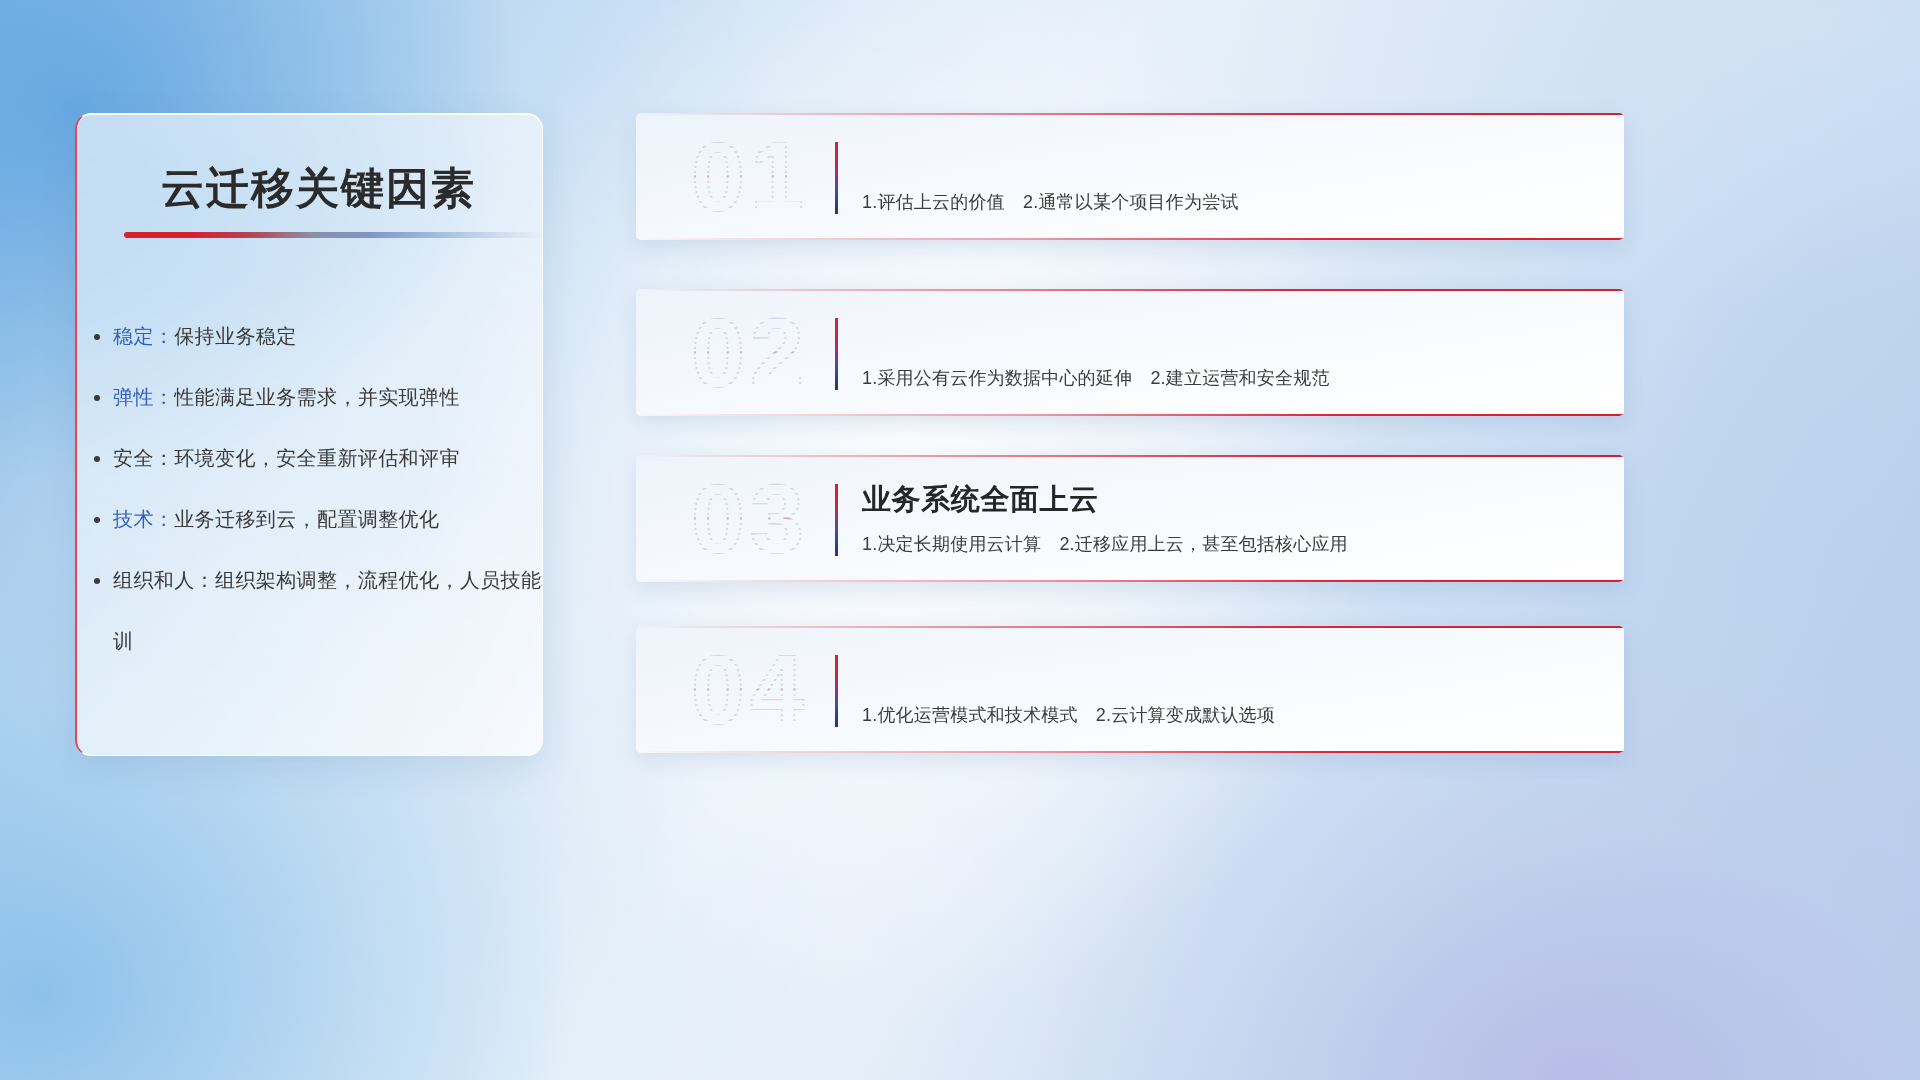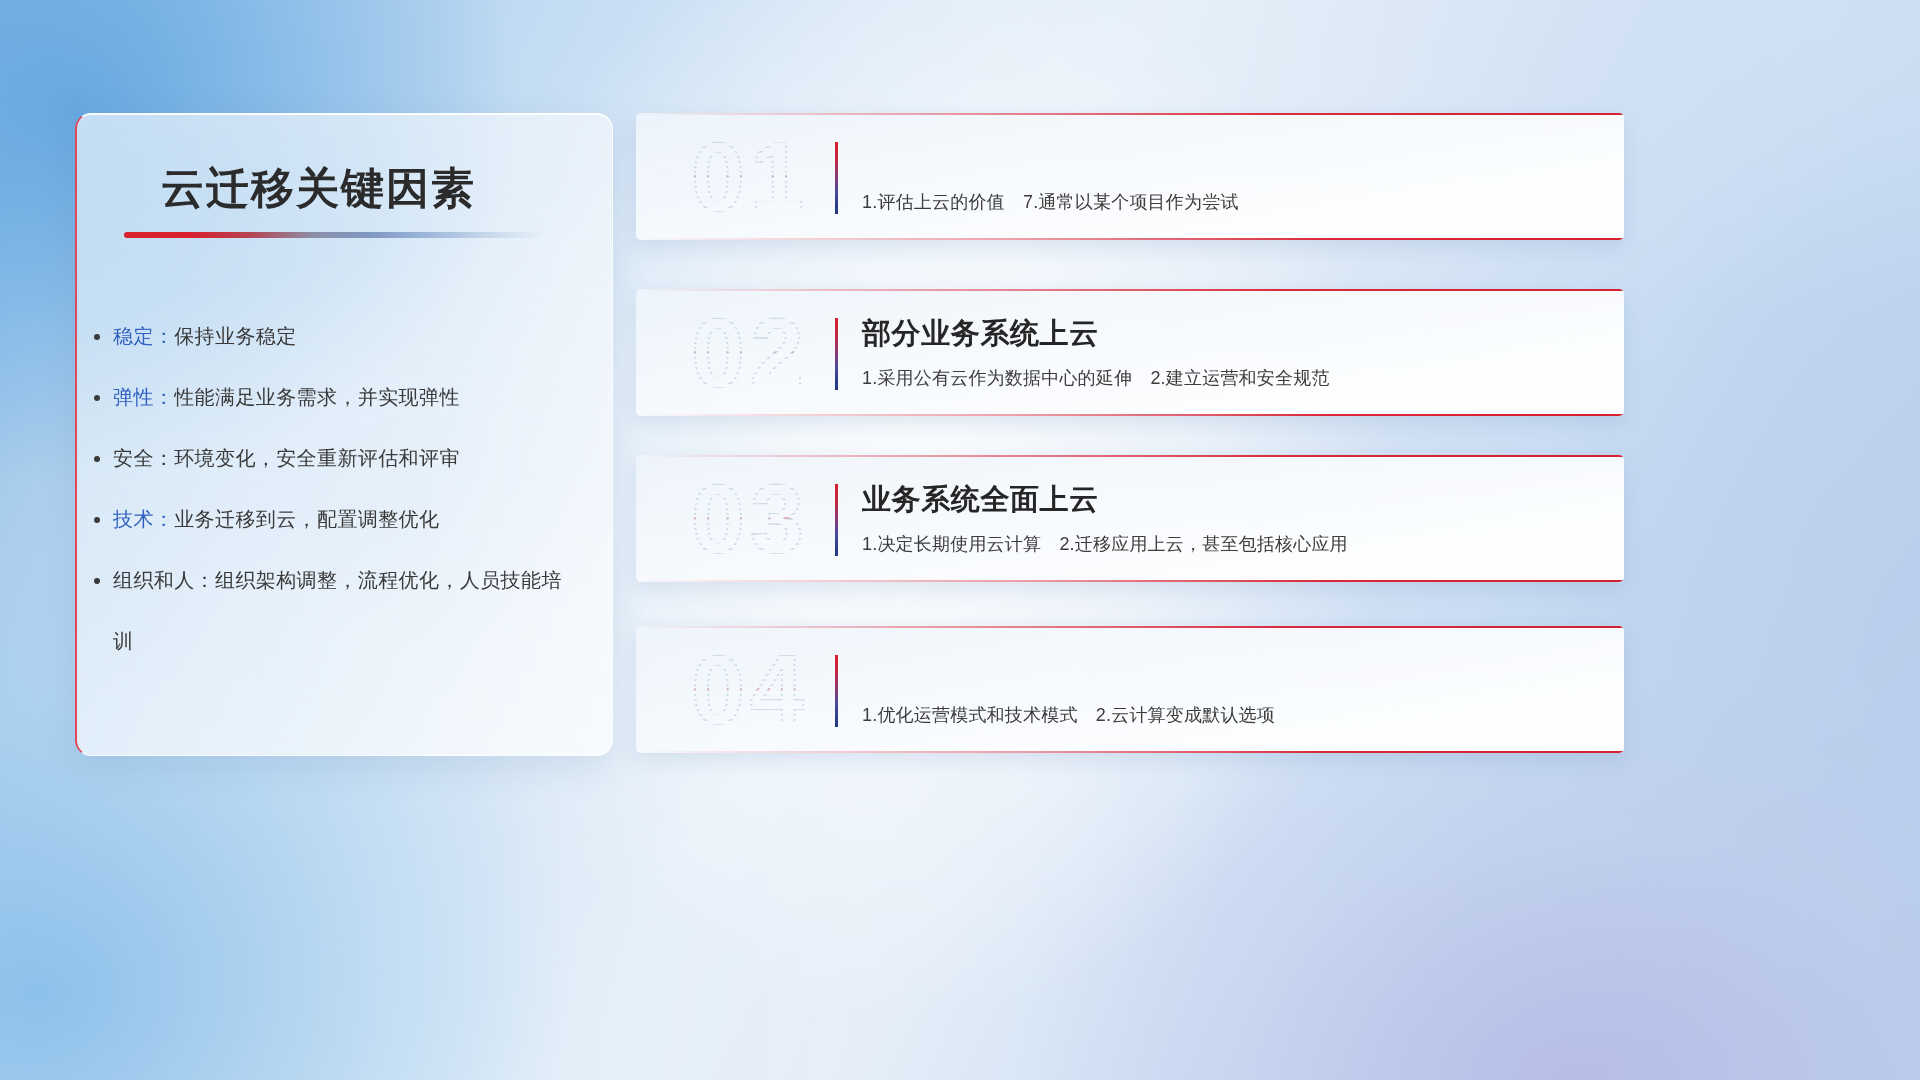--- a/index.html
+++ b/index.html
@@ -54,21 +54,21 @@
     background:linear-gradient(100deg,
       rgba(255,255,255,0) 30%,
       rgba(255,255,255,0.22) 48%,
       rgba(255,255,255,0) 66%);
   }
 
   
   .left-panel {
     position:absolute;
     left:75px; top:113px;
-    width:538px; height:643px;
+    width:468px; height:643px;
     border-radius:16px;
     background:linear-gradient(165deg,
       rgba(255,255,255,0.62) 0%,
       rgba(255,255,255,0.50) 28%,
       rgba(250,252,255,0.58) 62%,
       rgba(255,255,255,0.74) 100%);
     border:1px solid rgba(255,255,255,0.85);
     border-left:2px solid #e0495a;
     box-shadow:0 10px 34px rgba(90,125,170,0.16), inset 0 1px 0 rgba(255,255,255,0.9);
     backdrop-filter:blur(2px);
@@ -264,28 +264,27 @@
 
   </ul>
 </section>
 
 <section class="cards">
 
   <article class="card card-r1">
     <span class="card-num">01</span>
     <span class="card-num-tint">01</span>
     <span class="card-bar"></span>
-    <p class="card-desc">1.评估上云的价值　7.通常以某个项目作为尝试</p>
+    <p class="card-desc">1.评估上云的价值　2.通常以某个项目作为尝试</p>
   </article>
 
   <article class="card card-r2">
     <span class="card-num">02</span>
     <span class="card-num-tint">02</span>
     <span class="card-bar"></span>
-    <h2 class="card-title">部分业务系统上云</h2>
     <p class="card-desc">1.采用公有云作为数据中心的延伸　2.建立运营和安全规范</p>
   </article>
 
   <article class="card card-r3">
     <span class="card-num">03</span>
     <span class="card-num-tint">03</span>
     <span class="card-bar"></span>
     <h2 class="card-title">业务系统全面上云</h2>
     <p class="card-desc">1.决定长期使用云计算　2.迁移应用上云，甚至包括核心应用</p>
   </article>

